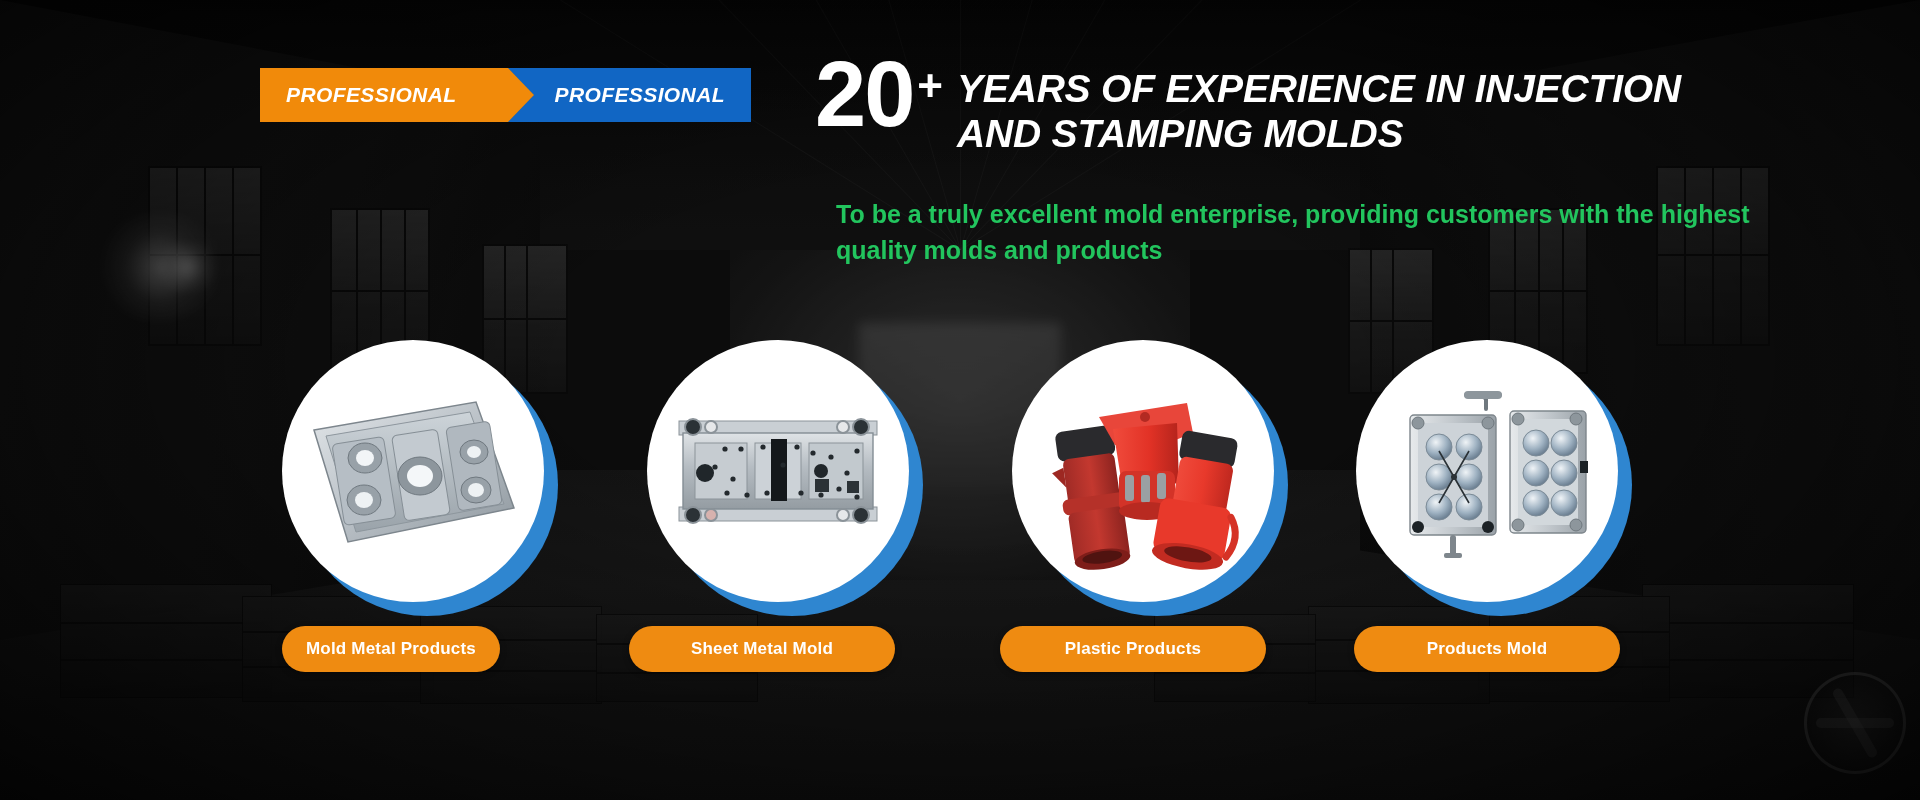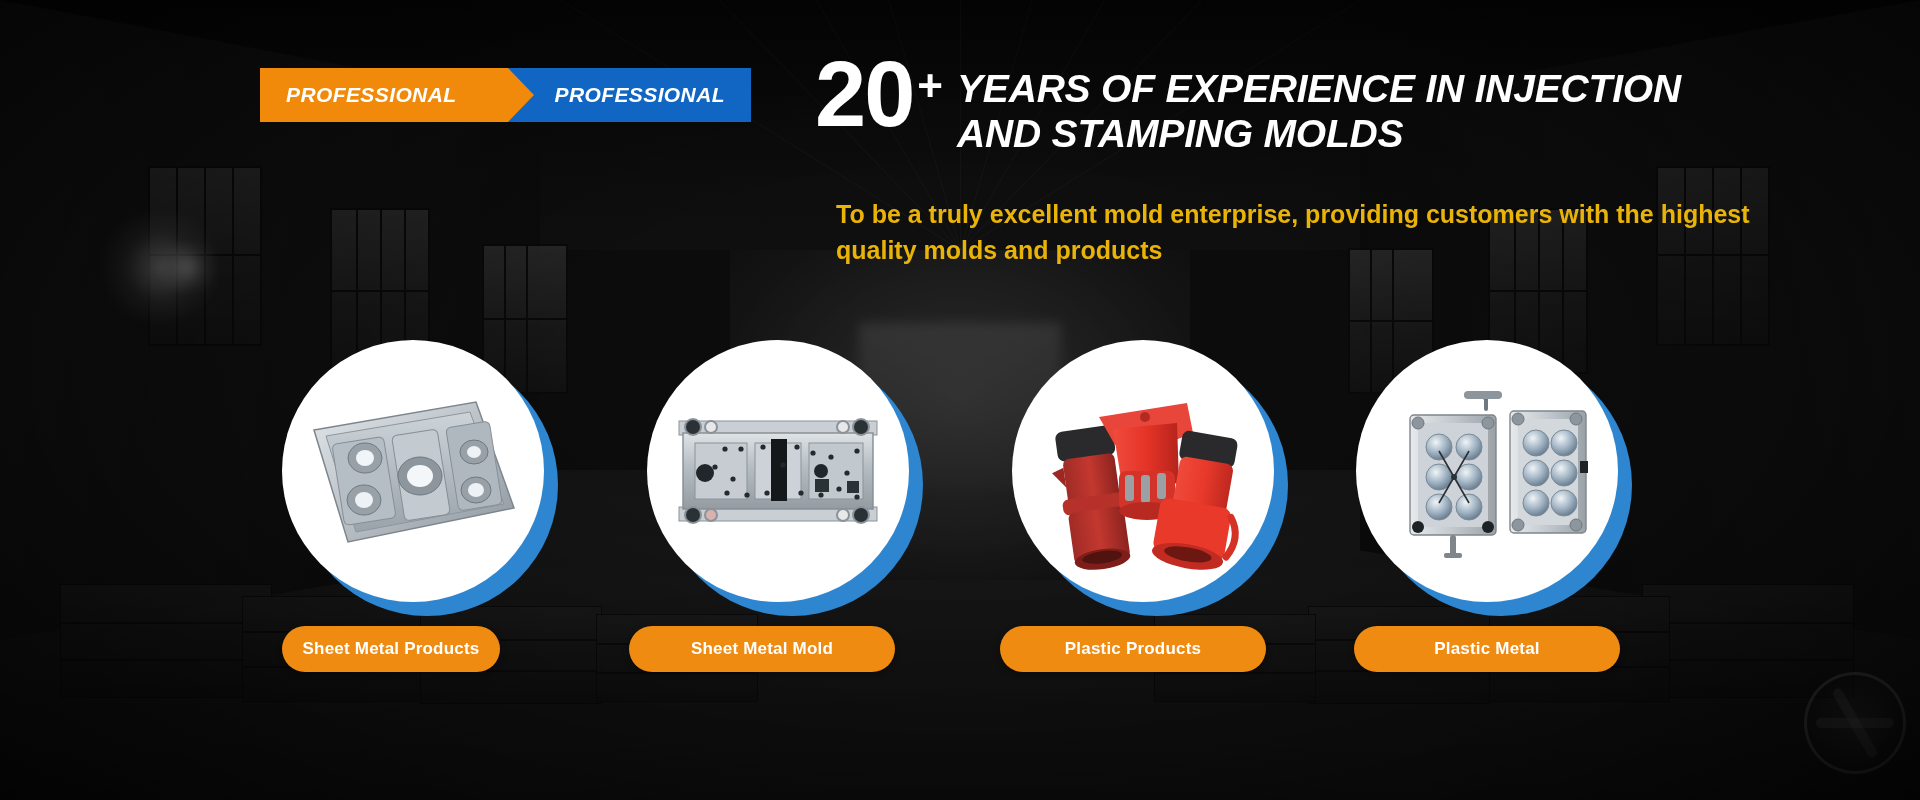--- a/index.html
+++ b/index.html
@@ -111,21 +111,21 @@
   .hl-num{
     font-size:92px;line-height:.92;font-weight:bold;letter-spacing:-2px;
     font-family:"Liberation Sans","DejaVu Sans",sans-serif;
   }
   .hl-plus{font-size:44px;font-weight:bold;line-height:1;margin:12px 14px 0 4px;}
   .hl-text{
     font-size:39px;font-weight:bold;line-height:1.16;letter-spacing:-.2px;
     padding-top:14px;text-transform:uppercase;font-style:italic;
   }
   .sub{
-    position:absolute;left:836px;top:196px;width:960px;color:#eab308;
+    position:absolute;left:836px;top:196px;width:960px;color:#22c55e;
     font-size:25px;line-height:1.45;font-weight:bold;
   }
 
   
   .cards{position:absolute;left:0;top:340px;width:1920px;height:420px;}
   .card{position:absolute;top:0;width:270px;}
   .circle-wrap{position:relative;width:262px;height:262px;}
   .ring{
     position:absolute;left:14px;top:14px;width:262px;height:262px;border-radius:50%;
     background:#2f86d0;
@@ -272,21 +272,21 @@
             <ellipse cx="112" cy="80" rx="22" ry="19" fill="#8d969d" stroke="#6f787f"></ellipse>
             <ellipse cx="112" cy="80" rx="13" ry="11" fill="#f4f7f9"></ellipse>
             <ellipse cx="166" cy="56" rx="14" ry="12" fill="#98a1a8" stroke="#6f787f"></ellipse>
             <ellipse cx="166" cy="56" rx="7" ry="6" fill="#eef2f4"></ellipse>
             <ellipse cx="168" cy="94" rx="15" ry="13" fill="#98a1a8" stroke="#6f787f"></ellipse>
             <ellipse cx="168" cy="94" rx="8" ry="7" fill="#eef2f4"></ellipse>
           </svg>
         </div>
       </div>
       <div class="btn" style="width:218px;left:0;">
-        <span>Sheet Metal Products</span>
+        <span>Mold Metal Products</span>
       </div>
     </div>
 
     <div class="card" style="left:1012px;">
       <div class="circle-wrap">
         <div class="ring"></div>
         <div class="disc">
           <svg width="212" height="200" viewBox="0 0 212 200" aria-hidden="true">
             <defs>
               <linearGradient id="rd1" x1="0" y1="0" x2="1" y2="0">
@@ -459,18 +459,18 @@
                 <circle cx="180" cy="92" r="13" fill="url(#cav)" stroke="#7b8a96"></circle>
                 <circle cx="152" cy="122" r="13" fill="url(#cav)" stroke="#7b8a96"></circle>
                 <circle cx="180" cy="122" r="13" fill="url(#cav)" stroke="#7b8a96"></circle>
               </g>
               <rect x="196" y="80" width="8" height="12" fill="#1c2226"></rect>
             </g>
           </svg>
         </div>
       </div>
       <div class="btn" style="width:266px;left:-2px;">
-        <span>Plastic Metal</span>
+        <span>Products Mold</span>
       </div>
     </div>
 
   </div>
 </div>
 
 </body></html>

